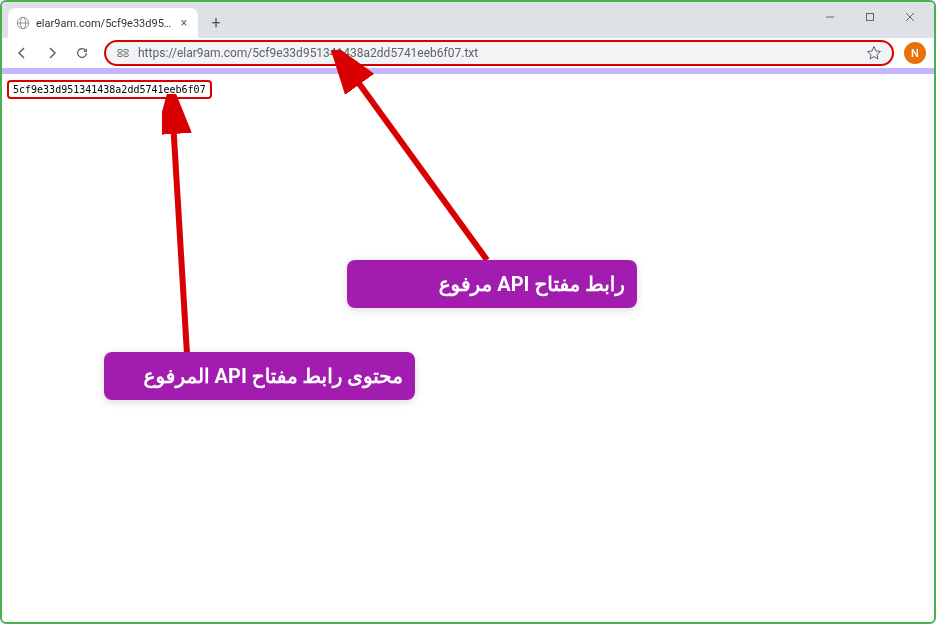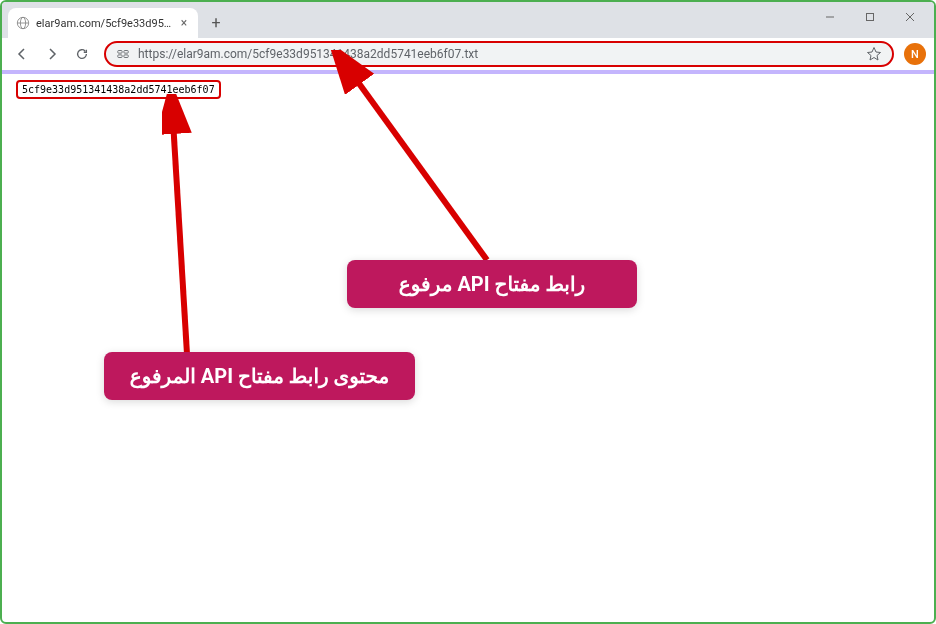--- a/index.html
+++ b/index.html
@@ -87,21 +87,21 @@
       color: #666;
       cursor: pointer;
     }
     .toolbar {
       display: flex;
       align-items: center;
       height: 36px;
       background: #fff;
       padding: 0 8px;
       gap: 6px;
-      border-bottom: 4px solid #c4b5fd;
+      border-bottom: 6px solid #c4b5fd;
     }
     .nav-btn {
       width: 24px;
       height: 24px;
       display: flex;
       align-items: center;
       justify-content: center;
       color: #5f6368;
       cursor: pointer;
       border-radius: 50%;
@@ -145,41 +145,40 @@
       background: #e8710a;
       color: #fff;
       display: flex;
       align-items: center;
       justify-content: center;
       font-size: 11px;
       font-weight: 500;
       cursor: pointer;
     }
     .content {
-      padding: 4px 14px;
+      padding: 4px 5px;
       position: relative;
     }
     .api-key-box {
       display: inline-block;
       border: 2px solid #d80000;
       border-radius: 4px;
       padding: 2px 4px;
       font-family: monospace;
       font-size: 10px;
       color: #000;
     }
     .callout {
       position: absolute;
-      background: #be185d;
+      background: #a21caf;
       color: #fff;
       padding: 12px 12px;
       border-radius: 8px;
       font-size: 20px;
       font-weight: bold;
-      text-align: center;
       direction: rtl;
       box-shadow: 0 2px 8px rgba(0,0,0,0.15);
     }
     .callout1 {
       top: 258px;
       left: 345px;
       width: 290px;
     }
     .callout2 {
       top: 350px;

